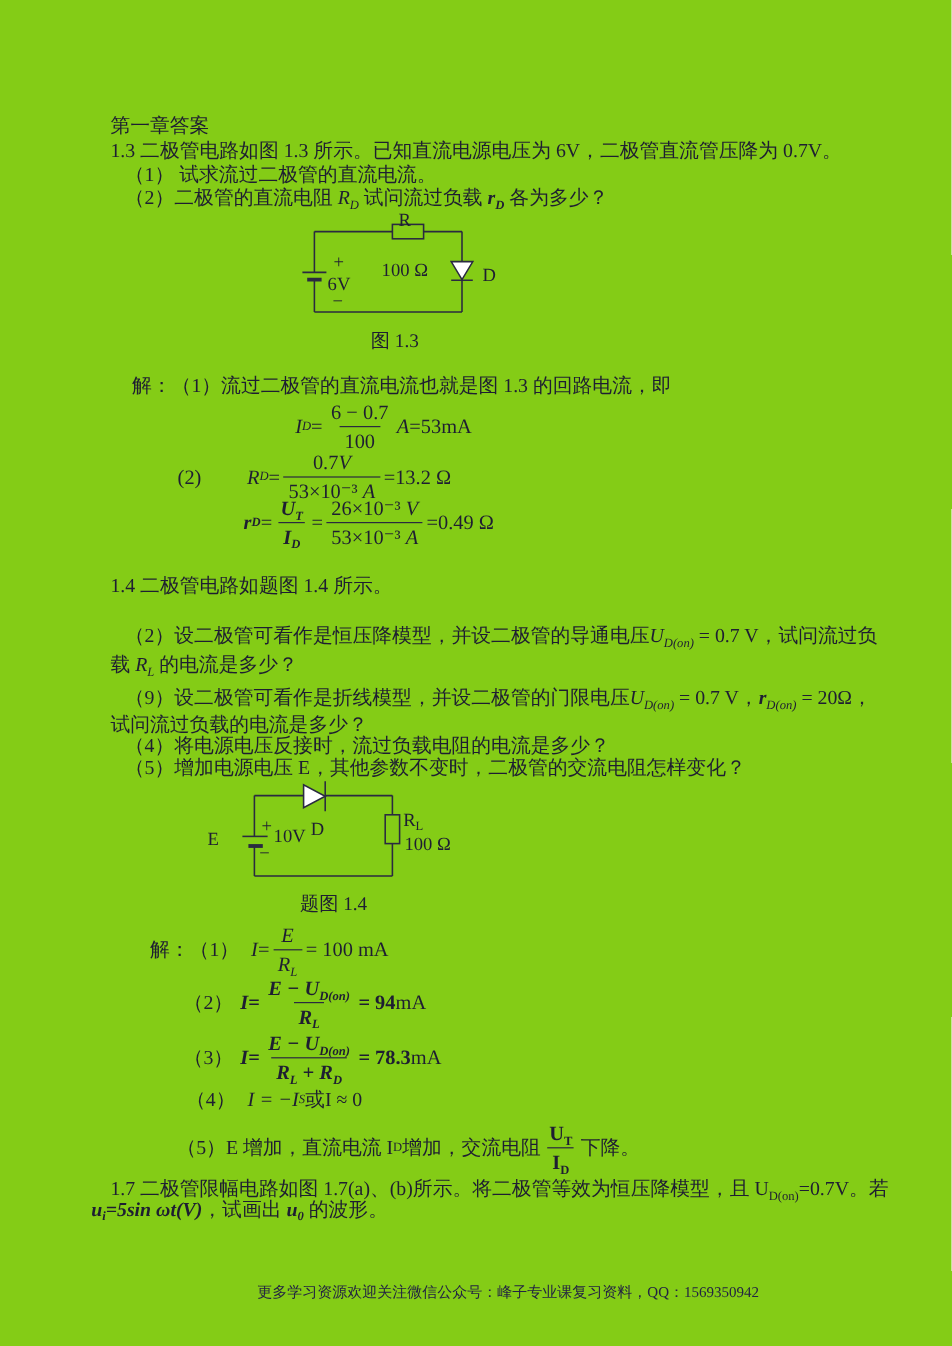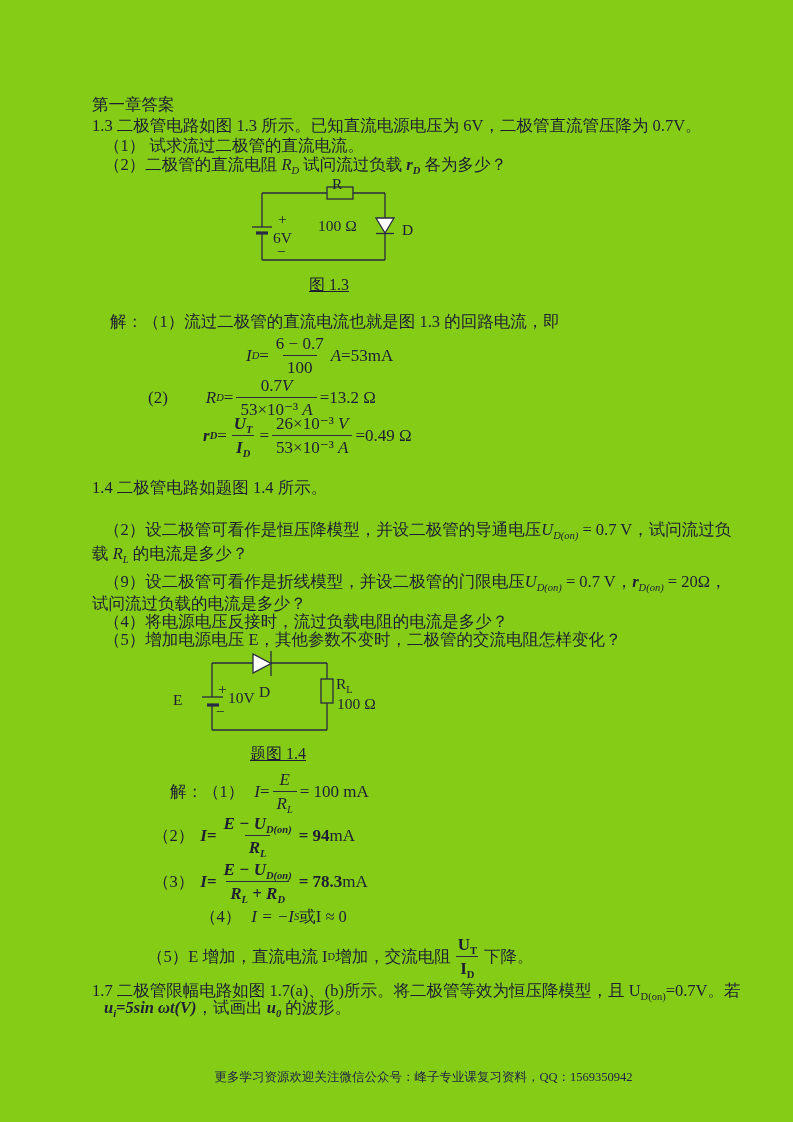--- a/index.html
+++ b/index.html
@@ -9,26 +9,26 @@
   .it{font-style:italic;}
   .bi{font-style:italic;font-weight:bold;}
   .bold{font-weight:bold;}
   sub{font-size:10.5px;line-height:0;vertical-align:-4px;}
   .eqrow{position:absolute;display:flex;align-items:center;white-space:nowrap;font-size:17px;}
   .eqrow .zh{font-size:16.5px;}
   .frac{display:inline-flex;flex-direction:column;align-items:center;text-align:center;margin:0 3px;line-height:1.25;}
   .frac .den{border-top:1.3px solid #2a2a40;text-align:center;}
   .frac > span{padding:1px 4px;}
   .gap38{margin-right:38px;}
-  .gap10{margin-right:10px;margin-left:45px;}
+  .gap10{margin-right:10px;}
   .gap6{margin-right:6px;}
   .fig{position:absolute;}
   .fig svg{position:absolute;left:0;top:0;}
   .figlab{position:absolute;font-size:15.5px;white-space:nowrap;line-height:1.1;}
-  .caption{font-size:16px;text-decoration:underline;}
+  .caption{font-size:16px;}
   .footer{position:absolute;left:0;width:793px;top:1069px;text-align:center;font-size:12.5px;color:#232343;padding-left:27px;}
 </style>
 </head>
 <body>
 
 <div class="page">
 
   <div class="line" style="left:92px;top:94px">第一章答案</div>
   <div class="line" style="left:92px;top:115px">1.3 二极管电路如图 1.3 所示。已知直流电源电压为 6V，二极管直流管压降为 0.7V。</div>
   <div class="line" style="left:104px;top:135px">（1） 试求流过二极管的直流电流。</div>
@@ -174,17 +174,17 @@
       <sub>D</sub>
     <span class="zh"> 增加，交流电阻 </span>
     <span class="frac">
         <span><span class="bold">U</span><sub class="bold">T</sub></span>
         <span class="den"><span class="bold">I</span><sub class="bold">D</sub></span>
       </span>
     <span class="zh"> 下降。</span>
   </div>
 
   <div class="line" style="left:92px;top:980px"><span>1.7 二极管限幅电路如图 1.7(a)、(b)所示。将二极管等效为恒压降模型，且 U</span><sub>D(on)</sub><span>=0.7V。若</span></div>
-  <div class="line" style="left:104px;top:997px"><span class="bi">u</span><sub class="bi">i</sub><span class="bi">=5sin ωt(V)</span><span>，试画出 </span><span class="bi">u</span><sub class="bi">0</sub><span> 的波形。</span></div>
+  <div class="line" style="left:76px;top:997px"><span class="bi">u</span><sub class="bi">i</sub><span class="bi">=5sin ωt(V)</span><span>，试画出 </span><span class="bi">u</span><sub class="bi">0</sub><span> 的波形。</span></div>
 
   <div class="footer">更多学习资源欢迎关注微信公众号：峰子专业课复习资料，QQ：1569350942</div>
 
 </div>
 
 </body></html>

